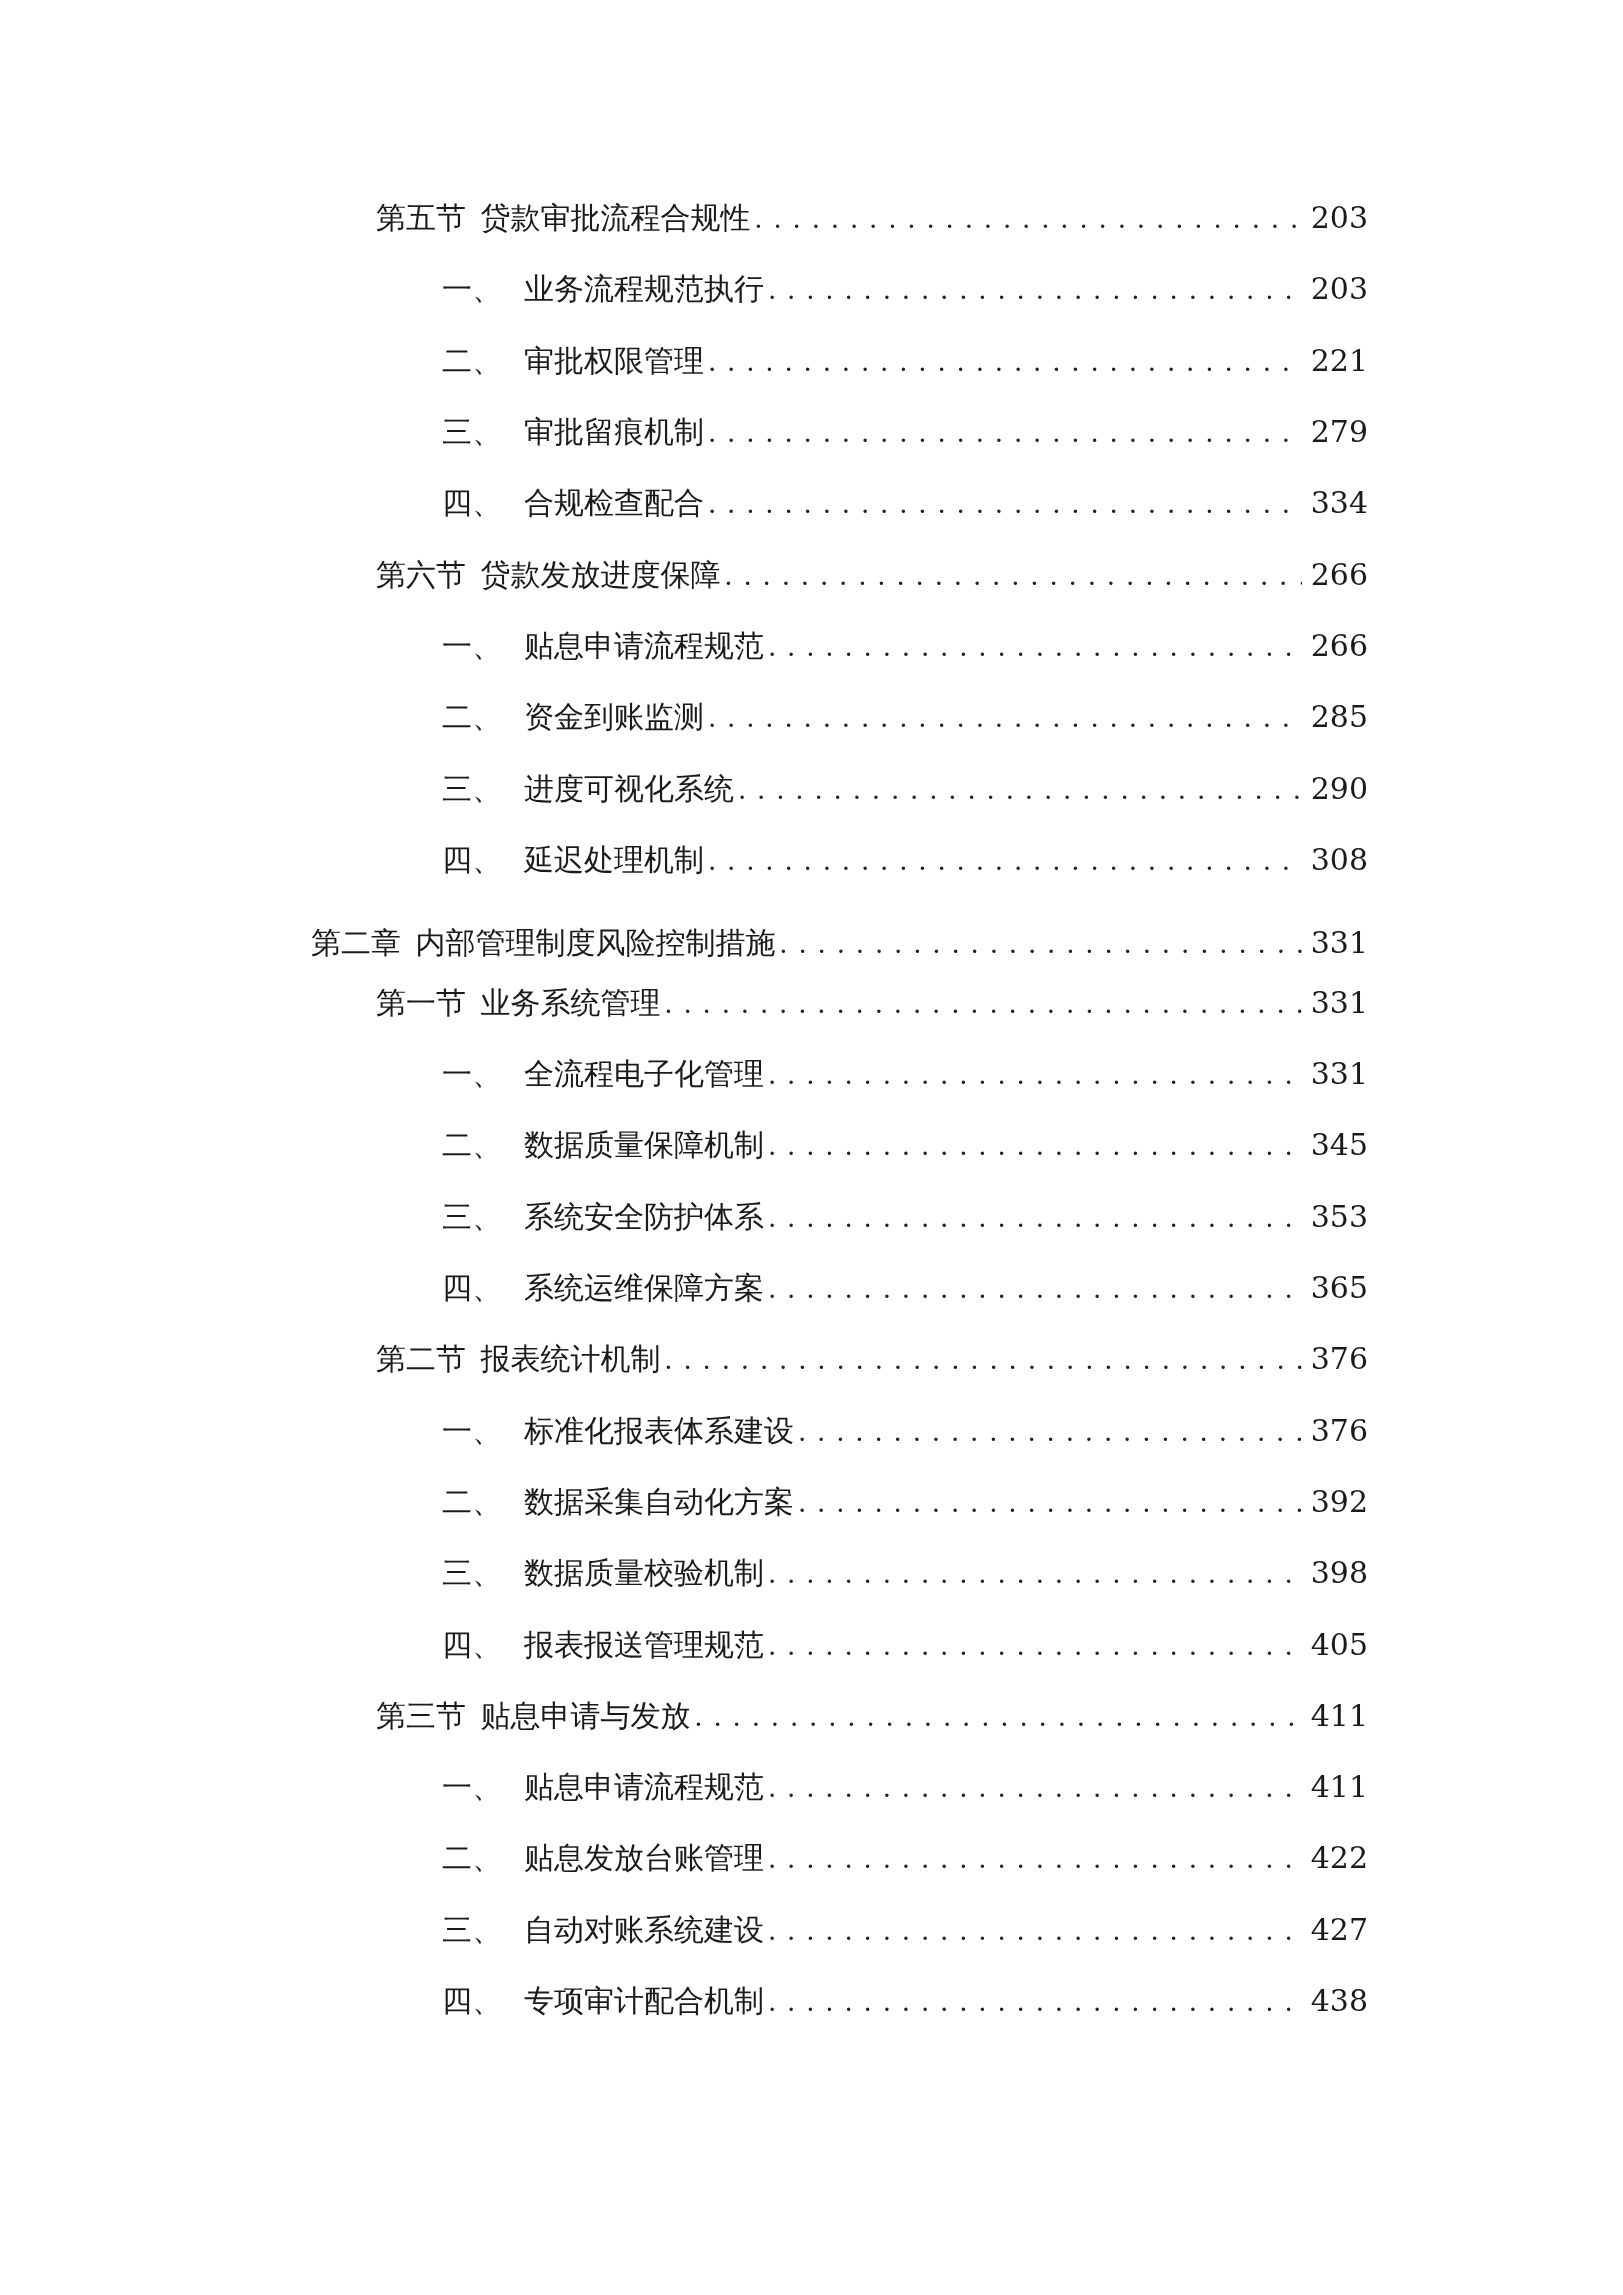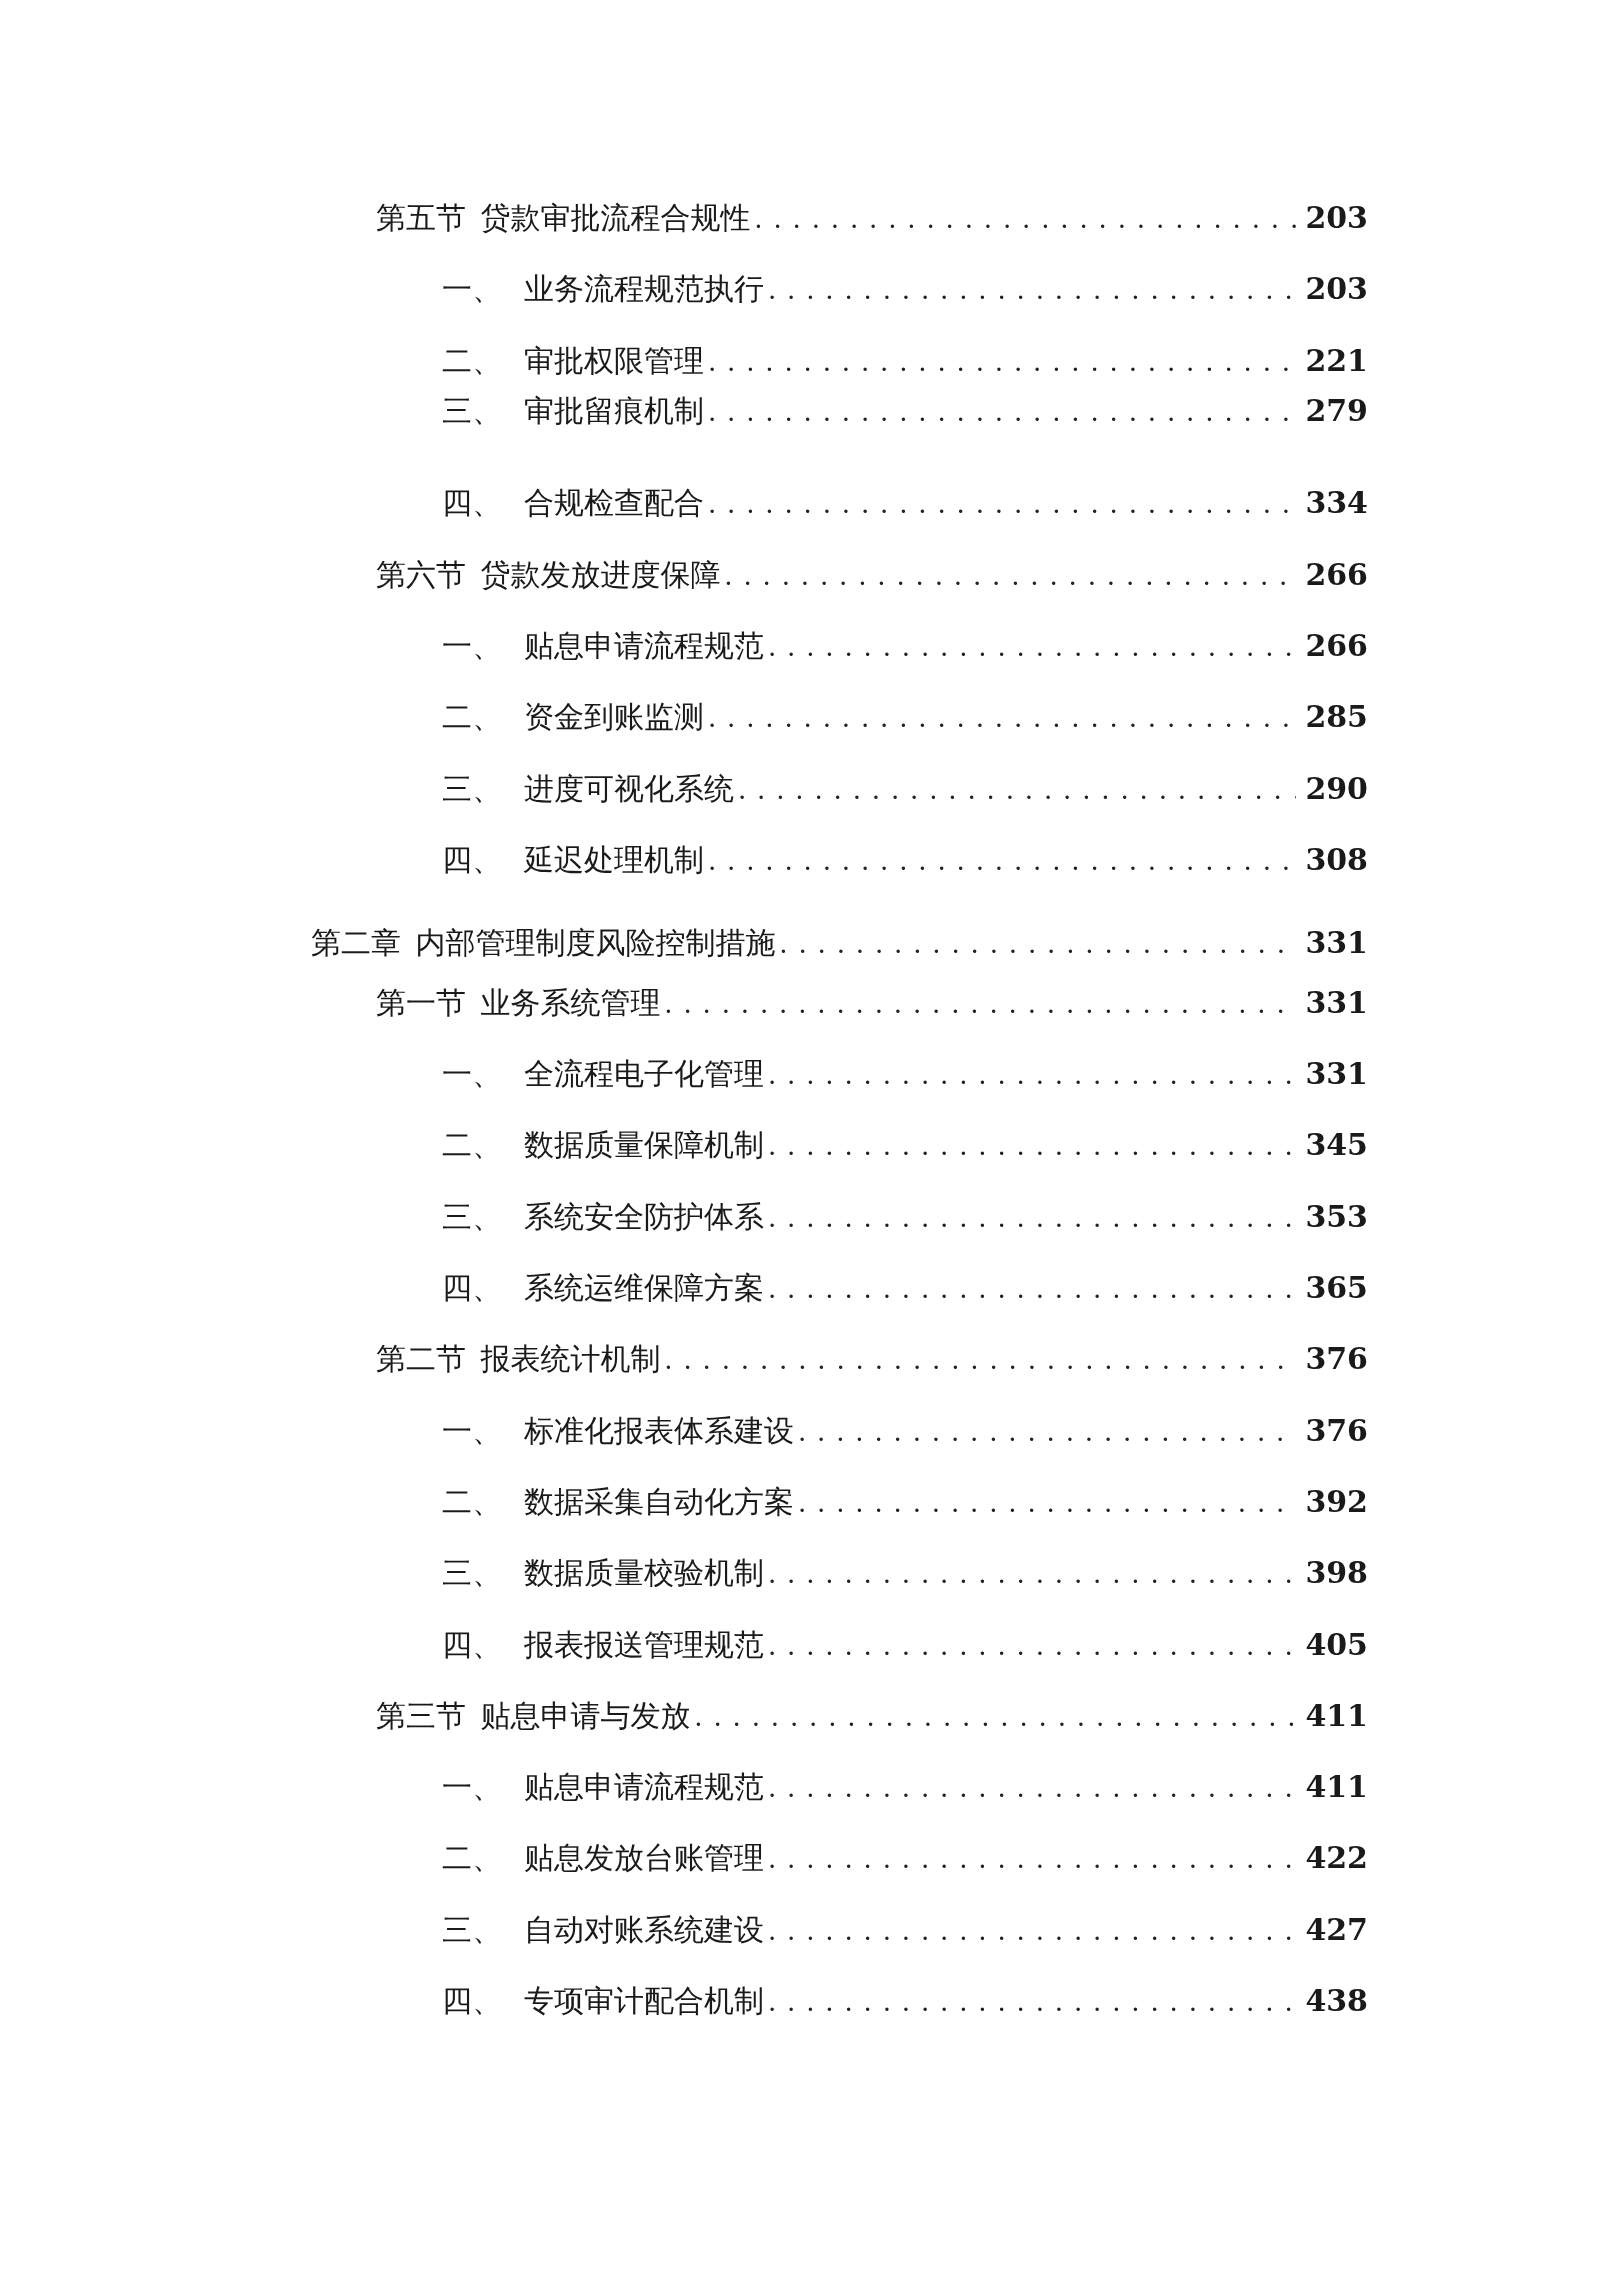--- a/index.html
+++ b/index.html
@@ -6,21 +6,21 @@
   body { width:1623px; height:2295px; position:relative; overflow:hidden;
          font-family:"DejaVu Serif","Liberation Serif",serif; color:#1a1a1a; }
   .toc { position:absolute; left:0; top:0; width:1623px; }
   .entry { position:absolute; display:flex; align-items:baseline; height:46px;
            font-size:30px; line-height:46px; right:255px; }
   .entry .label { white-space:nowrap; }
   .entry .num-prefix { display:inline-block; white-space:nowrap; }
   .entry .dots { flex:1; overflow:hidden; white-space:nowrap; margin:0 9.2px 0 3.9px;
                  letter-spacing:8.5px; color:#222; font-size:26px; }
   .entry .dots::before { content:". . . . . . . . . . . . . . . . . . . . . . . . . . . . . . . . . . . . . . . . . . . . . . . . . . . . . . . . . . . . . . . . . . . . . . . ."; letter-spacing:0; word-spacing:2.6px; }
-  .entry .page { white-space:nowrap; font-family:"DejaVu Serif","Liberation Serif",serif;font-weight:bold; }
+  .entry .page { white-space:nowrap; font-family:"DejaVu Serif","Liberation Serif",serif; }
   .lvl-chapter { left:311px;margin-top:12px; }
   .lvl-section { left:376px; }
   .lvl-item { left:442px; }
   .lvl-item .num-prefix { width:82px; }
   .lvl-section .num-prefix, .lvl-chapter .num-prefix { margin-right:14.4px; }
 </style>
 </head>
 <body>
 
 <div class="toc">
@@ -32,21 +32,21 @@
   <div class="entry lvl-item" style="top:266px">
     <span class="label"><span class="num-prefix">一、</span><span>业务流程规范执行</span></span>
     <span class="dots"></span>
     <span class="page">203</span>
   </div>
   <div class="entry lvl-item" style="top:338px">
     <span class="label"><span class="num-prefix">二、</span><span>审批权限管理</span></span>
     <span class="dots"></span>
     <span class="page">221</span>
   </div>
-  <div class="entry lvl-item" style="top:388px">
+  <div class="entry lvl-item" style="top:409px">
     <span class="label"><span class="num-prefix">三、</span><span>审批留痕机制</span></span>
     <span class="dots"></span>
     <span class="page">279</span>
   </div>
   <div class="entry lvl-item" style="top:480px">
     <span class="label"><span class="num-prefix">四、</span><span>合规检查配合</span></span>
     <span class="dots"></span>
     <span class="page">334</span>
   </div>
   <div class="entry lvl-section" style="top:552px">

